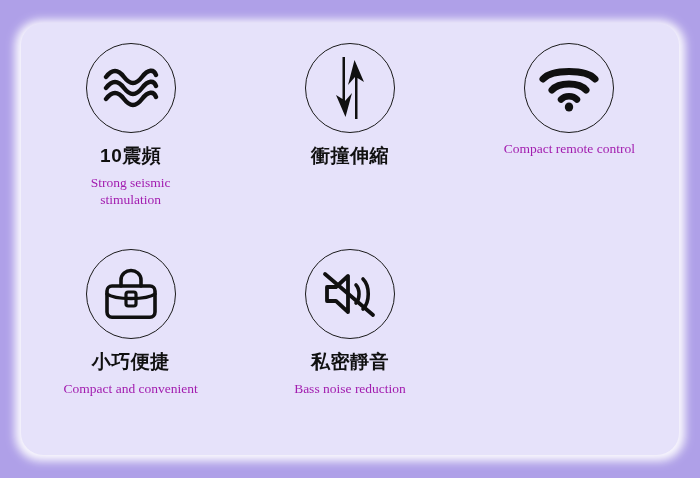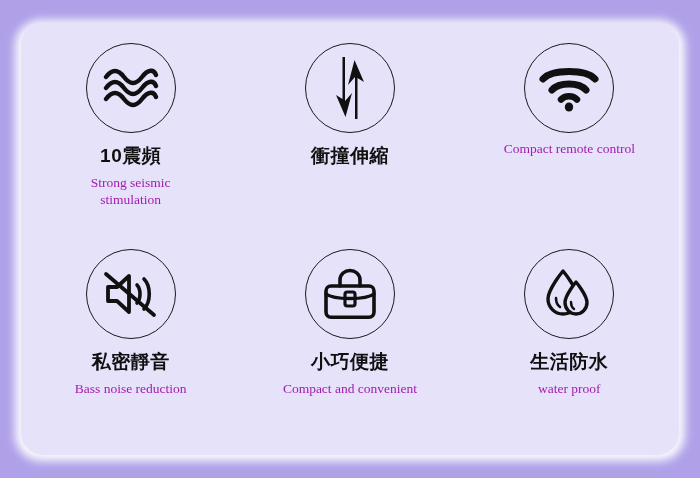--- a/index.html
+++ b/index.html
@@ -149,64 +149,48 @@
             <path d="M14 26 C21 18, 41 18, 48 26" stroke="#101010" stroke-width="7" stroke-linecap="round" fill="none"></path>
             <path d="M23 35.5 C27 31, 35 31, 39 35.5" stroke="#101010" stroke-width="6.5" stroke-linecap="round" fill="none"></path>
             <ellipse cx="31" cy="43" rx="4.2" ry="4.6" fill="#101010"></ellipse>
           </svg>
         </div>
         <div class="feature-sub">Compact remote control</div>
       </div>
 
       <div class="feature-item row2">
         <div class="icon-circle">
-          <svg width="58" height="52" viewBox="0 0 58 52" fill="none" aria-hidden="true">
-
-            <path d="M6 19 L15 19 L27 8 L27 44 L15 33 L6 33 Z" stroke="#101010" stroke-width="3.8" fill="none" stroke-linejoin="round"></path>
-
-            <path d="M35 17 C39 21, 39 31, 35 35" stroke="#101010" stroke-width="3.6" stroke-linecap="round" fill="none"></path>
-            <path d="M42 11 C49 18, 49 34, 42 41" stroke="#101010" stroke-width="3.6" stroke-linecap="round" fill="none"></path>
-
-            <line x1="4" y1="6" x2="52" y2="47" stroke="#101010" stroke-width="3.8" stroke-linecap="round"></line>
-          </svg>
-        </div>
-        <div class="feature-title">私密靜音</div>
-        <div class="feature-sub">Bass noise reduction</div>
-      </div>
-
-      <div class="feature-item row2">
-        <div class="icon-circle">
           <svg width="56" height="52" viewBox="0 0 56 52" fill="none" aria-hidden="true">
 
             <path d="M18 18 L18 12 C18 6, 23 2.5, 28 2.5 C33 2.5, 38 6, 38 12 L38 18" stroke="#101010" stroke-width="3.6" stroke-linecap="round" fill="none"></path>
 
             <path d="M9 18 L47 18 C49.8 18, 52 20.2, 52 23 L52 44 C52 47, 49.8 49.2, 47 49.2
                      L9 49.2 C6.2 49.2, 4 47, 4 44 L4 23 C4 20.2, 6.2 18, 9 18 Z" stroke="#101010" stroke-width="3.6" fill="none" stroke-linejoin="round"></path>
 
             <path d="M4 26 C12 32, 44 32, 52 26" stroke="#101010" stroke-width="3.4" fill="none" stroke-linecap="round"></path>
 
             <rect x="23" y="24" width="10" height="14" rx="2.2" stroke="#101010" stroke-width="3.2" fill="none"></rect>
           </svg>
         </div>
         <div class="feature-title">小巧便捷</div>
         <div class="feature-sub">Compact and convenient</div>
       </div>
 
       <div class="feature-item row2">
         <div class="icon-circle">
-          <svg width="52" height="52" viewBox="0 0 52 52" fill="none" aria-hidden="true">
+          <svg width="58" height="52" viewBox="0 0 58 52" fill="none" aria-hidden="true">
 
-            <path d="M20 3 C20 3, 5 21, 5 31 C5 39.3, 11.7 46, 20 46 C28.3 46, 35 39.3, 35 31
-                     C35 21, 20 3, 20 3 Z" stroke="#101010" stroke-width="3.4" fill="#e6e2fa" stroke-linejoin="round"></path>
-            <path d="M13 30 C13 34.4, 14.8 37.5, 17 39" stroke="#101010" stroke-width="2.6" stroke-linecap="round" fill="none"></path>
+            <path d="M6 19 L15 19 L27 8 L27 44 L15 33 L6 33 Z" stroke="#101010" stroke-width="3.8" fill="none" stroke-linejoin="round"></path>
 
-            <path d="M33 14 C33 14, 22 27, 22 34.6 C22 40.9, 26.9 46, 33 46
-                     C39.1 46, 44 40.9, 44 34.6 C44 27, 33 14, 33 14 Z" stroke="#101010" stroke-width="3.4" fill="#e6e2fa" stroke-linejoin="round"></path>
-            <path d="M28 34 C28 37.4, 29.3 39.8, 31 41" stroke="#101010" stroke-width="2.4" stroke-linecap="round" fill="none"></path>
+            <path d="M35 17 C39 21, 39 31, 35 35" stroke="#101010" stroke-width="3.6" stroke-linecap="round" fill="none"></path>
+            <path d="M42 11 C49 18, 49 34, 42 41" stroke="#101010" stroke-width="3.6" stroke-linecap="round" fill="none"></path>
+
+            <line x1="4" y1="6" x2="52" y2="47" stroke="#101010" stroke-width="3.8" stroke-linecap="round"></line>
           </svg>
         </div>
-        <div class="feature-title">生活防水</div>
-        <div class="feature-sub">water proof</div>
+        <div class="feature-title">私密靜音</div>
+        <div class="feature-sub">Bass noise reduction</div>
       </div>
+
 
     </div>
   </div>
 </div>
 
 </body></html>

